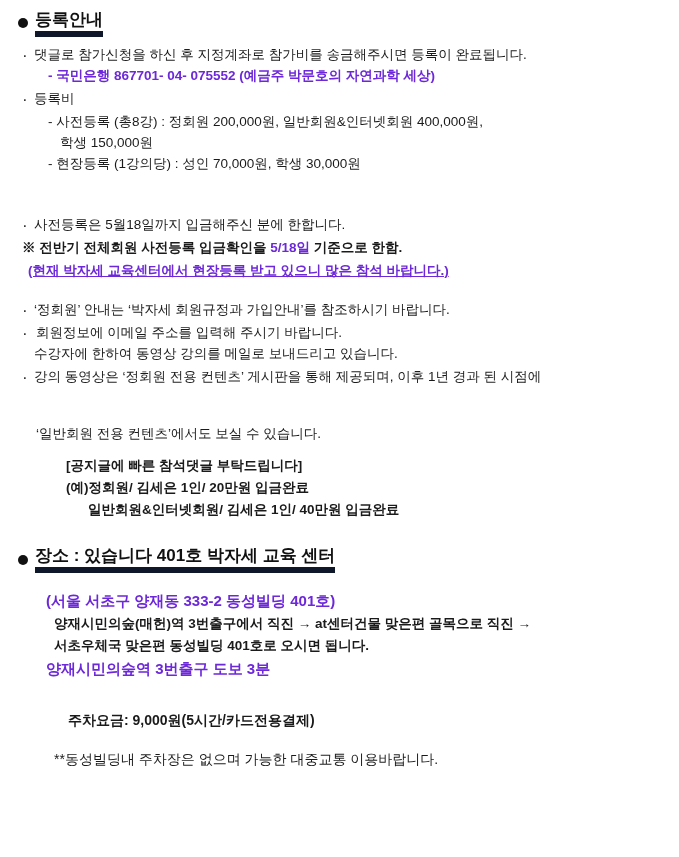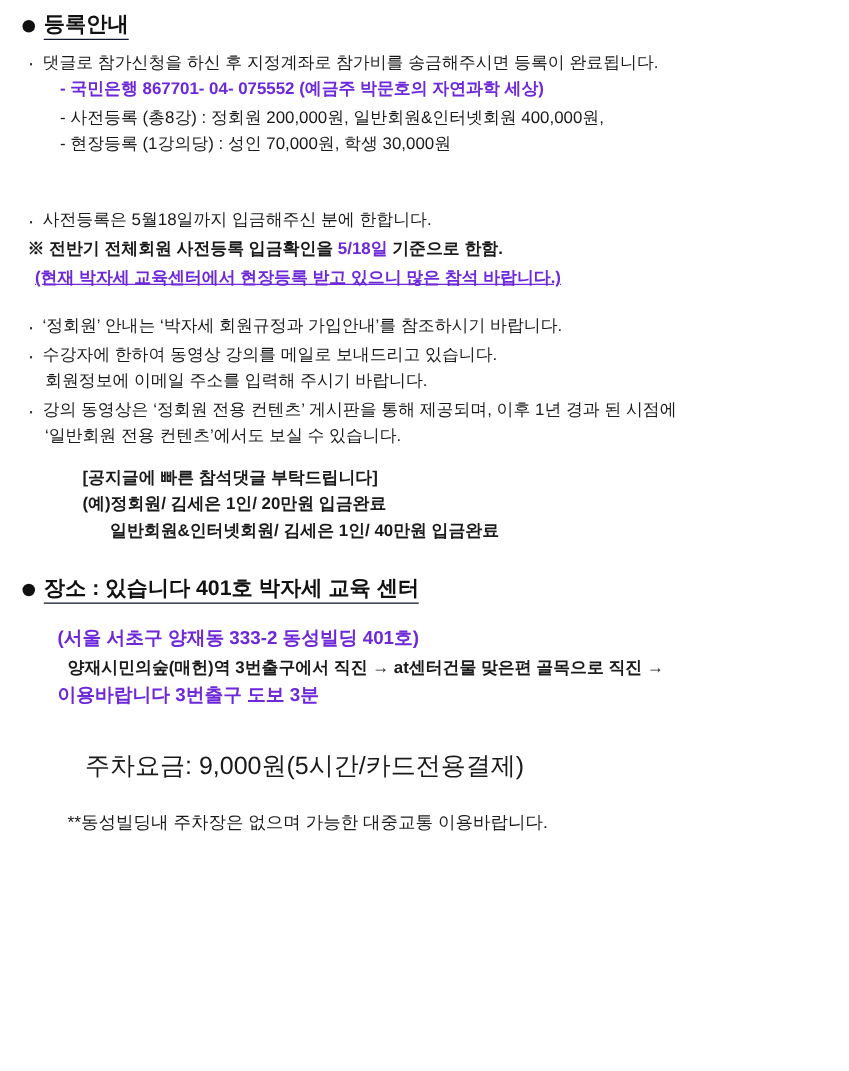--- a/index.html
+++ b/index.html
@@ -33,21 +33,21 @@
   }
   .bullet-dot {
     display: inline-block;
     width: 10px;
     height: 10px;
     border-radius: 50%;
     background: #111111;
     flex: none;
   }
   .sec-head .underline {
-    border-bottom: 1px solid #0f172a;
+    border-bottom: 6px solid #0f172a;
     padding-bottom: 1px;
     line-height: 1.15;
   }
 
   
   ul.plain {
     list-style: none;
     margin: 0;
     padding: 0;
   }
@@ -102,22 +102,22 @@
   
   .loc-lines {
     padding-left: 28px;
     line-height: 1.62;
   }
   .loc-lines .l2 { padding-left: 8px; }
 
   .parking {
     padding-left: 50px;
     line-height: 1.6;
-    font-weight: normal;
-    font-size: 20px;
+    font-weight: bold;
+    font-size: 14px;
   }
   .parking .l2 { padding-left: 80px; }
 
   .footnote {
     padding-left: 36px;
     font-size: 14px;
   }
   .big { font-size: 15px; }
 </style>
 </head>
@@ -131,22 +131,26 @@
   </div>
 
   <div id="intro-block" style="margin-left:18px;">
     <ul class="plain">
       <li>
         <span>댓글로 참가신청을 하신 후 지정계좌로 참가비를 송금해주시면 등록이 완료됩니다.</span>
       </li>
       <li class="nobullet" style="margin-top:-1px;">
         <div class="sub blue">- 국민은행 867701- 04- 075552 (예금주 박문호의 자연과학 세상)</div>
       </li>
+      <li style="margin-top:2px;">
+        <span>등록비</span>
+      </li>
       <li class="nobullet">
         <div class="sub">- 사전등록 (총8강) : 정회원 200,000원, 일반회원&amp;인터넷회원 400,000원,</div>
+        <div class="sub2">학생 150,000원</div>
         <div class="sub">- 현장등록 (1강의당) : 성인 70,000원, 학생 30,000원</div>
       </li>
     </ul>
   </div>
 
   <div class="gap-lg"></div>
 
   <div style="margin-left:18px;">
     <ul class="plain notes">
       <li>
@@ -160,26 +164,26 @@
       </li>
     </ul>
 
     <div class="gap-md"></div>
 
     <ul class="plain notes-spaced">
       <li>
         <span>‘정회원’ 안내는 ‘박자세 회원규정과 가입안내’를 참조하시기 바랍니다.</span>
       </li>
       <li>
+        <div style="padding-left:2px;">회원정보에 이메일 주소를 입력해 주시기 바랍니다.</div>
         <div>수강자에 한하여 동영상 강의를 메일로 보내드리고 있습니다.</div>
-        <div style="padding-left:2px;">회원정보에 이메일 주소를 입력해 주시기 바랍니다.</div>
       </li>
       <li>
         <div>강의 동영상은 ‘정회원 전용 컨텐츠’ 게시판을 통해 제공되며, 이후 1년 경과 된 시점에</div>
-        <div style="padding-left:2px;">‘일반회원 전용 컨텐츠’에서도 보실 수 있습니다.</div>
+        <div style="padding-left:2px;margin-top:36px;">‘일반회원 전용 컨텐츠’에서도 보실 수 있습니다.</div>
       </li>
     </ul>
   </div>
 
   <div class="gap-sm"></div>
 
   <div class="comment-box bold" style="margin-left:18px;">
     <div>[공지글에 빠른 참석댓글 부탁드립니다]</div>
     <div>(예)정회원/ 김세은 1인/ 20만원 입금완료</div>
     <div class="ind1">일반회원&amp;인터넷회원/ 김세은 1인/ 40만원 입금완료</div>
@@ -188,21 +192,22 @@
   <div style="height:26px;"></div>
 
   <div class="sec-head" style="margin:0 0 0 18px;">
     <span class="bullet-dot"></span>
     <span class="underline">장소 : 있습니다 401호 박자세 교육 센터</span>
   </div>
 
   <div class="loc-lines" style="margin-left:18px; margin-top:16px;">
     <div class="blue bold big">(서울 서초구 양재동 333-2 동성빌딩 401호)</div>
     <div class="bold l2">양재시민의숲(매헌)역  3번출구에서 직진 → at센터건물 맞은편 골목으로 직진 →</div>
-    <div class="blue bold big">이용바랍니다 3번출구 도보 3분</div>
+    <div class="bold l2">서초우체국 맞은편 동성빌딩 401호로 오시면 됩니다.</div>
+    <div class="blue bold big">양재시민의숲역 3번출구 도보 3분</div>
   </div>
 
   <div style="height:28px;"></div>
 
   <div class="parking" style="margin-left:18px;">
     <div>주차요금: 9,000원(5시간/카드전용결제)</div>
   </div>
 
   <div style="height:20px;"></div>
 

